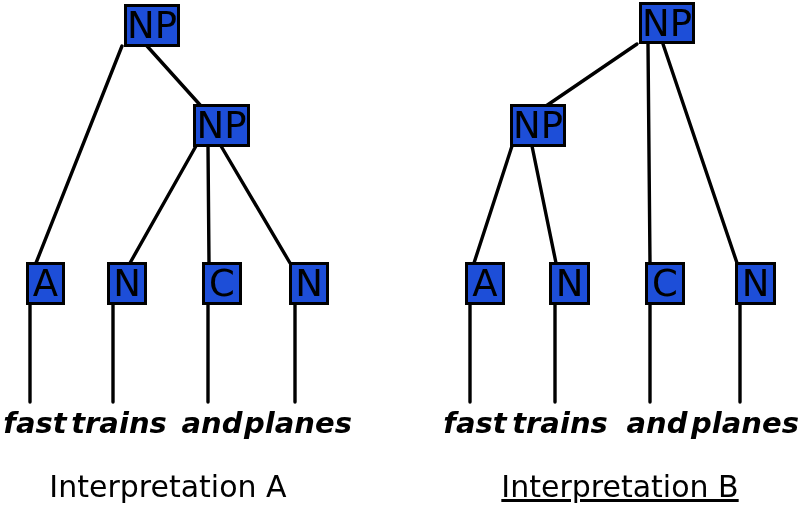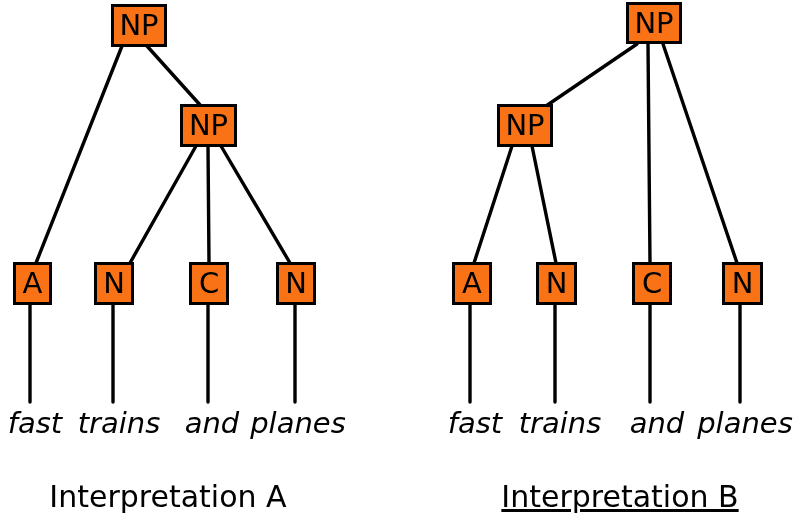--- a/index.html
+++ b/index.html
@@ -8,30 +8,30 @@
     font-family: "DejaVu Sans", "Liberation Sans", sans-serif;
     color: #000000;
   }
   .figure {
     position: relative; width: 800px; height: 513px;
     background: #ffffff; overflow: hidden;
   }
   .edges { position: absolute; left: 0; top: 0; }
   .node {
     position: absolute; box-sizing: border-box;
-    border: 3px solid #000000; background: #f97316;
+    border: 3px solid #000000; background: #1d4ed8;
     display: flex; align-items: center; justify-content: center;
-    font-size: 29px; line-height: 1;
+    font-size: 37px; line-height: 1; margin-left: 13px;
   }
   .word {
     position: absolute; top: 408px; transform: translateX(-50%);
-    font-style: italic; font-size: 29px; line-height: 1.1; white-space: nowrap;
+    font-style: italic; font-size: 29px; line-height: 1.1; white-space: nowrap; font-weight: bold;
   }
   .caption {
-    position: absolute; top: 480px; transform: translateX(-50%);
+    position: absolute; top: 470px; transform: translateX(-50%);
     font-size: 30px; line-height: 1.1; white-space: nowrap;
   }
 </style>
 </head>
 <body>
 
 <div class="figure">
 
   <svg class="edges" width="800" height="513" viewBox="0 0 800 513">
     <g stroke="#000000" stroke-width="3.4" stroke-linecap="round">

